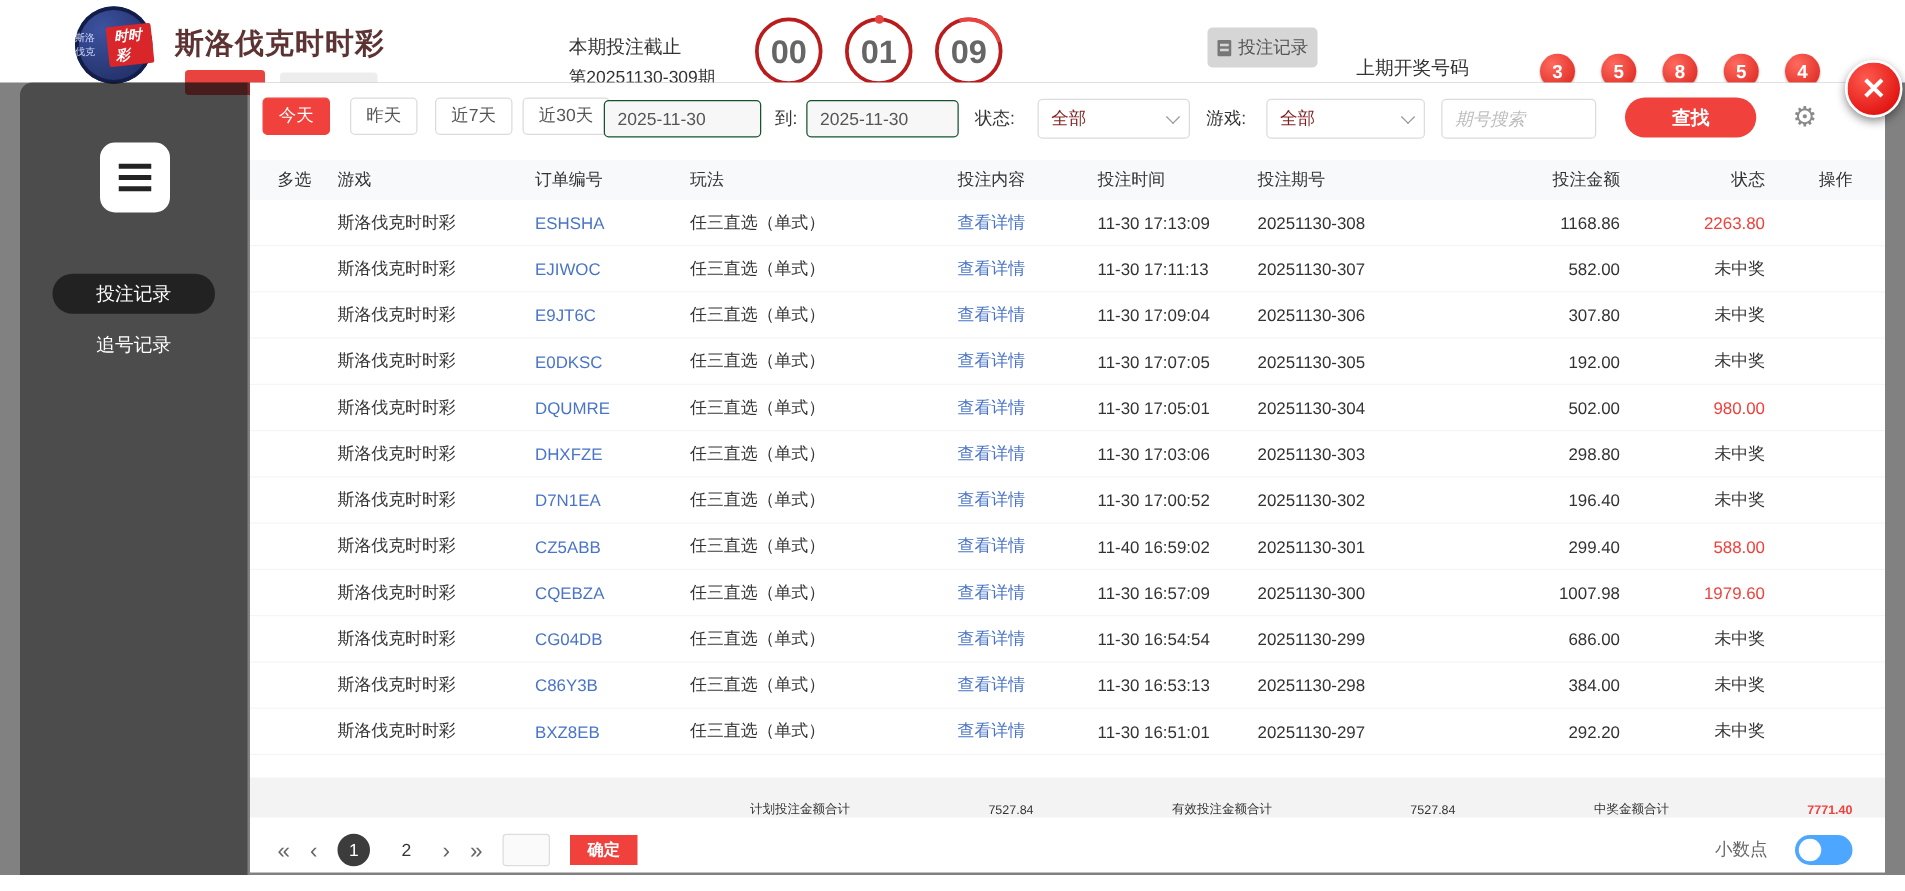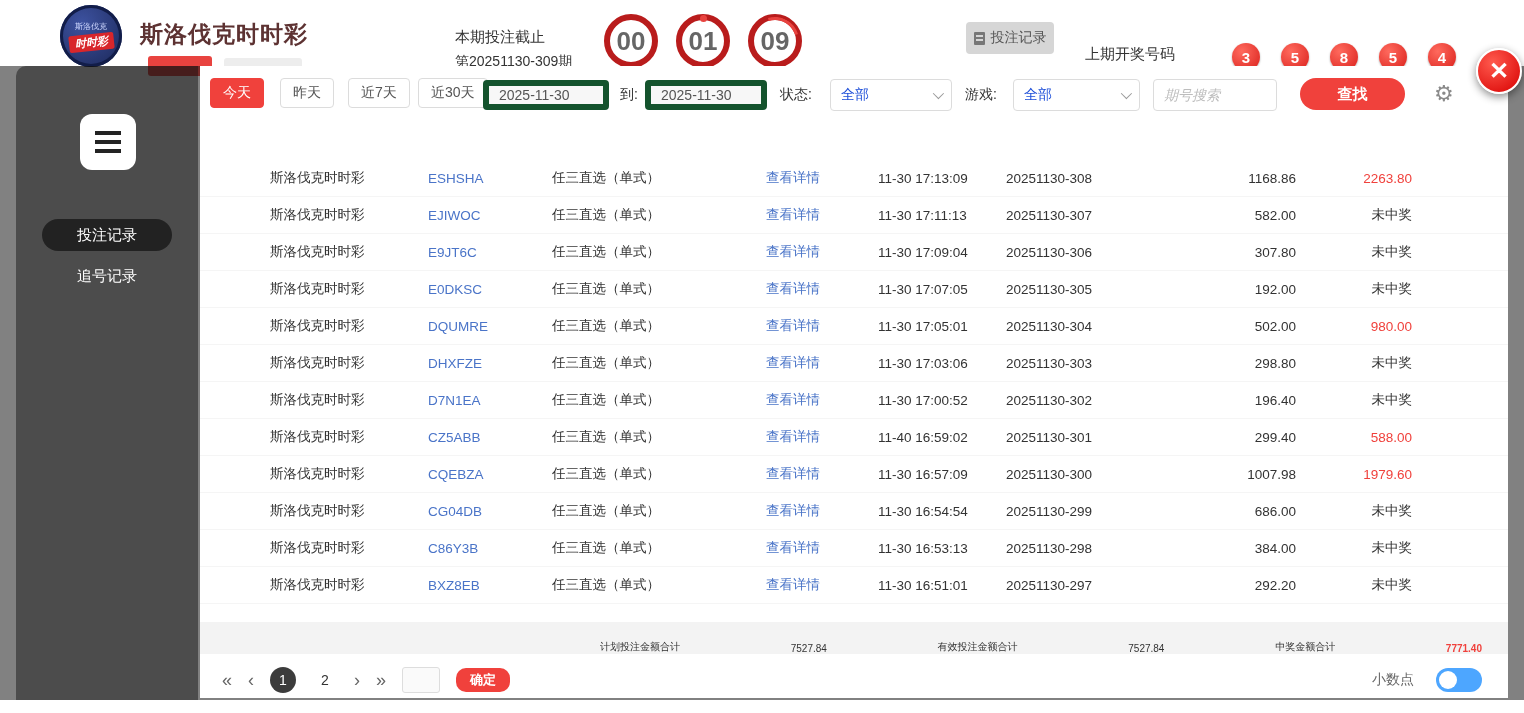--- a/index.html
+++ b/index.html
@@ -3,32 +3,32 @@
 <meta charset="utf-8">
 <style>
   * { box-sizing: border-box; margin: 0; padding: 0; }
   html,body { width:1524px; height:713px; overflow:hidden; }
   body { position:relative; font-family:"Liberation Sans", sans-serif; background:#fff; }
 
   
   .top-header { position:absolute; left:0; top:0; width:1524px; height:66px; background:#fff; z-index:1; }
   .logo { position:absolute; left:60px; top:5px; width:62px; height:62px; border-radius:50%;
           background:radial-gradient(circle at 35% 30%, #3d52a0, #1b2757);
-          display:flex; flex-direction:column; align-items:center; justify-content:center; gap:2px;
+          display:flex; flex-direction:row; align-items:center; justify-content:center; gap:2px;
           box-shadow:inset 0 0 0 3px #121d49; }
   .logo .l1 { color:#cfd8ff; font-size:8px; }
   .logo .l2 { background:#d8262b; color:#fff; font-size:11px; font-weight:bold; font-style:italic;
               padding:1px 6px; border-radius:2px; transform:rotate(-6deg); }
   .app-title { position:absolute; left:140px; top:19px; font-size:23px; font-weight:bold; color:#5d3232; letter-spacing:1px; }
   .title-badge { position:absolute; left:148px; top:56px; width:64px; height:20px; background:#e8433f; border-radius:3px; }
   .title-badge2 { position:absolute; left:224px; top:58px; width:78px; height:16px; background:#ededed; border-radius:3px; }
   .deadline { position:absolute; left:455px; top:28px; font-size:15px; color:#333; }
   .period-no { position:absolute; left:455px; top:53px; font-size:14px; color:#333; }
   .countdown { position:absolute; left:604px; top:14px; display:flex; gap:18px; }
-  .cd-circle { width:54px; height:54px; border-radius:50%; border:6px solid #b91c1c; background:#fff;
+  .cd-circle { width:54px; height:54px; border-radius:50%; border:3px solid #b91c1c; background:#fff;
                display:flex; align-items:center; justify-content:center;
                font-size:26px; font-weight:bold; color:#666; position:relative; }
   .cd-dot { position:absolute; top:-5px; left:50%; margin-left:-3px; width:7px; height:7px; border-radius:50%; background:#e8433f; }
   .cd-arc { position:absolute; inset:-3px; border-radius:50%; border:3px solid transparent; border-top-color:#e8433f; transform:rotate(28deg); }
   .record-btn { position:absolute; left:966px; top:22px; width:88px; height:32px; background:#d6d6d6; border:none;
                 border-radius:4px; color:#555; font-size:14px; display:flex; align-items:center; justify-content:center; gap:6px; }
   .doc-mini { width:11px; height:13px; background:#777; border-radius:1px; position:relative; }
   .doc-mini::after { content:""; position:absolute; left:2px; top:3px; width:7px; height:2px; background:#d6d6d6;
                      box-shadow:0 4px 0 #d6d6d6; }
   .last-draw-label { position:absolute; left:1085px; top:45px; font-size:15px; color:#333; }
@@ -49,24 +49,24 @@
   .side-item.active { background:rgba(0,0,0,0.55); }
 
   
   .modal { position:absolute; left:200px; top:66px; width:1308px; height:632px; background:#fff; z-index:12; }
 
   .filters { position:absolute; left:0; top:12px; width:1308px; height:34px; }
   .qbtn { position:absolute; height:30px; border-radius:4px; border:1px solid #dcdcdc; background:#fff;
           color:#555; font-size:14px; padding:0 12px; }
   .qbtn.active { background:#f0413c; border-color:#f0413c; color:#ffffff; }
   .f-label { position:absolute; top:8px; font-size:14px; color:#333; }
-  .date-input { position:absolute; top:2px; height:30px; border:6px solid #14532d; background:#f7f7f7;
+  .date-input { position:absolute; top:2px; height:30px; border:1px solid #14532d; background:#f7f7f7;
                 border-radius:4px; padding:0 10px; font-size:14px; color:#555; }
   .selectbox { position:absolute; top:1px; height:32px; border:1px solid #dcdcdc; border-radius:4px; background:#fff;
-               display:flex; align-items:center; justify-content:space-between; padding:0 10px; font-size:14px; color:#1d4ed8; cursor:pointer; }
+               display:flex; align-items:center; justify-content:space-between; padding:0 10px; font-size:14px; color:#7f1d1d; cursor:pointer; }
   .chev { width:8px; height:8px; border-right:1.5px solid #999; border-bottom:1.5px solid #999; transform:rotate(45deg) translateY(-2px); }
   .search-input { position:absolute; top:1px; height:32px; border:1px solid #dcdcdc; border-radius:4px; padding:0 10px; font-size:14px; color:#333; }
   .search-input::placeholder { color:#bdbdbd; }
   .find-btn { position:absolute; top:0; height:32px; background:#f0413c; border:none; border-radius:16px;
               color:#fff; font-size:15px; font-weight:bold; }
   .gear { position:absolute; left:1234px; top:3px; font-size:22px; color:#8a8a8a; cursor:pointer; }
 
   
   .grid-cols { display:grid; grid-template-columns:48px 158px 124px 214px 112px 128px 152px 138px 116px 70px; align-items:center; }
   .thead { position:absolute; left:0; top:62px; width:1308px; height:32px; padding:0 26px 0 22px;
@@ -83,21 +83,21 @@
              display:flex; align-items:flex-end; justify-content:space-between; padding:0 26px 0 400px;
              font-size:10px; color:#333; }
   .summary .win-val { color:#f0413c; font-weight:bold; }
 
   
   .pager { position:absolute; left:22px; top:596px; width:1260px; height:36px; display:flex; align-items:center; gap:16px; }
   .pg-nav { font-size:18px; color:#666; background:none; border:none; cursor:pointer; line-height:1; }
   .pg-num { width:26px; height:26px; border-radius:50%; border:none; background:transparent; color:#333; font-size:14px; cursor:pointer; }
   .pg-num.active { background:#3c3c3c; color:#fff; }
   .jump-input { width:38px; height:26px; border:1px solid #ddd; border-radius:3px; background:#fafafa; }
-  .confirm-btn { width:54px; height:24px; background:#f0413c; border:none; border-radius:10px; color:#fff; font-size:13px; font-weight:bold; }
+  .confirm-btn { width:54px; height:24px; background:#f0413c; border:none; border-radius:0; color:#fff; font-size:13px; font-weight:bold; }
   .pager-right { margin-left:auto; display:flex; align-items:center; gap:22px; }
   .decimal-label { font-size:14px; color:#666; }
   .toggle { width:46px; height:24px; border-radius:12px; background:#4da6ff; position:relative; cursor:pointer; }
   .toggle .knob { position:absolute; left:3px; top:3px; width:18px; height:18px; border-radius:50%; background:#fff; }
 
   
   .close-btn { position:absolute; left:1476px; top:48px; width:46px; height:46px; border-radius:50%;
                background:radial-gradient(circle at 35% 30%, #ff5a4e, #d80000); border:2px solid #fff;
                box-shadow:0 3px 8px rgba(0,0,0,.45); color:#fff; font-size:24px; font-weight:bold;
                display:flex; align-items:center; justify-content:center; z-index:50; cursor:pointer; }
@@ -188,20 +188,32 @@
       <span class="chev"></span>
     </div>
 
     <input class="search-input" style="left: 953px; width: 124px; font-style: italic;" placeholder="期号搜索">
 
     <button class="find-btn" style="left:1100px; width:105px">查找</button>
 
     <span class="gear">⚙</span>
   </div>
 
+  <div class="thead grid-cols">
+    <div class="td">多选</div>
+    <div class="td">游戏</div>
+    <div class="td">订单编号</div>
+    <div class="td">玩法</div>
+    <div class="td">投注内容</div>
+    <div class="td">投注时间</div>
+    <div class="td">投注期号</div>
+    <div class="td h-right">投注金额</div>
+    <div class="td h-right">状态</div>
+    <div class="td h-right">操作</div>
+  </div>
 
   <div class="tbody">
       <div class="trow grid-cols">
     <div class="td c-check"></div>
     <div class="td c-game">斯洛伐克时时彩</div>
     <div class="td c-order">ESHSHA</div>
     <div class="td c-play">任三直选（单式）</div>
     <div class="td c-content"><a class="detail-link">查看详情</a></div>
     <div class="td c-time">11-30 17:13:09</div>
     <div class="td c-period">20251130-308</div>

